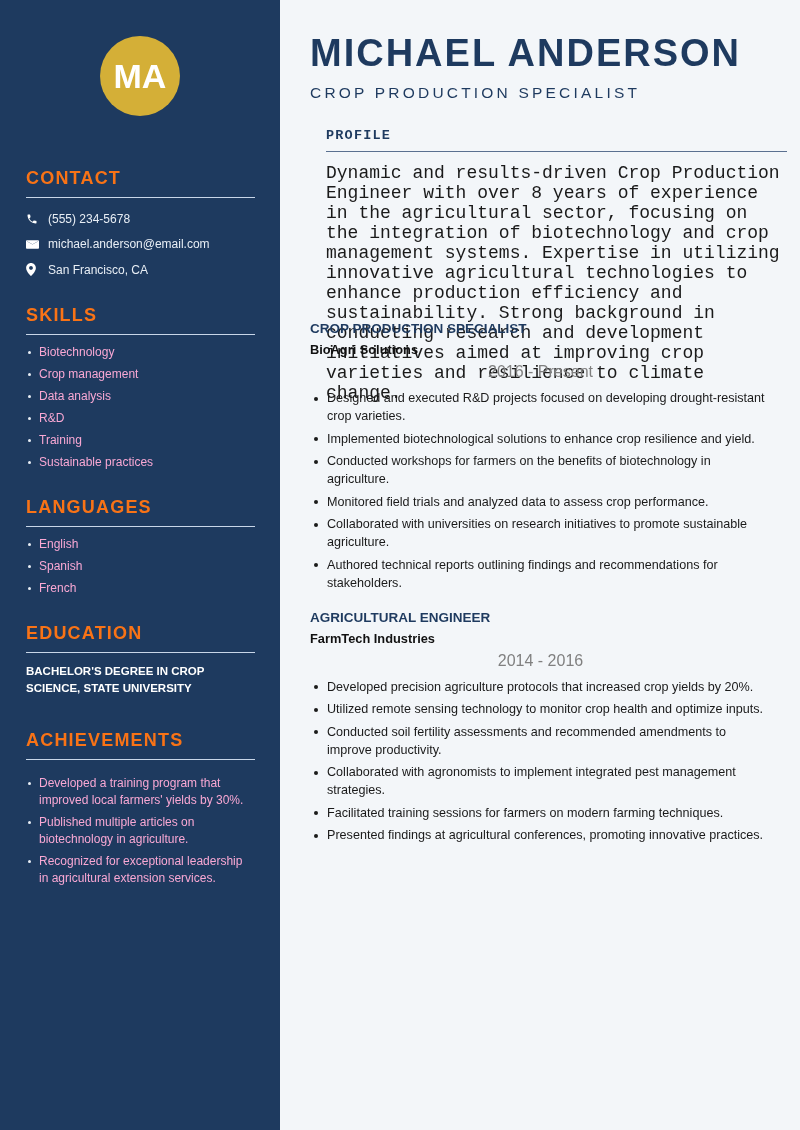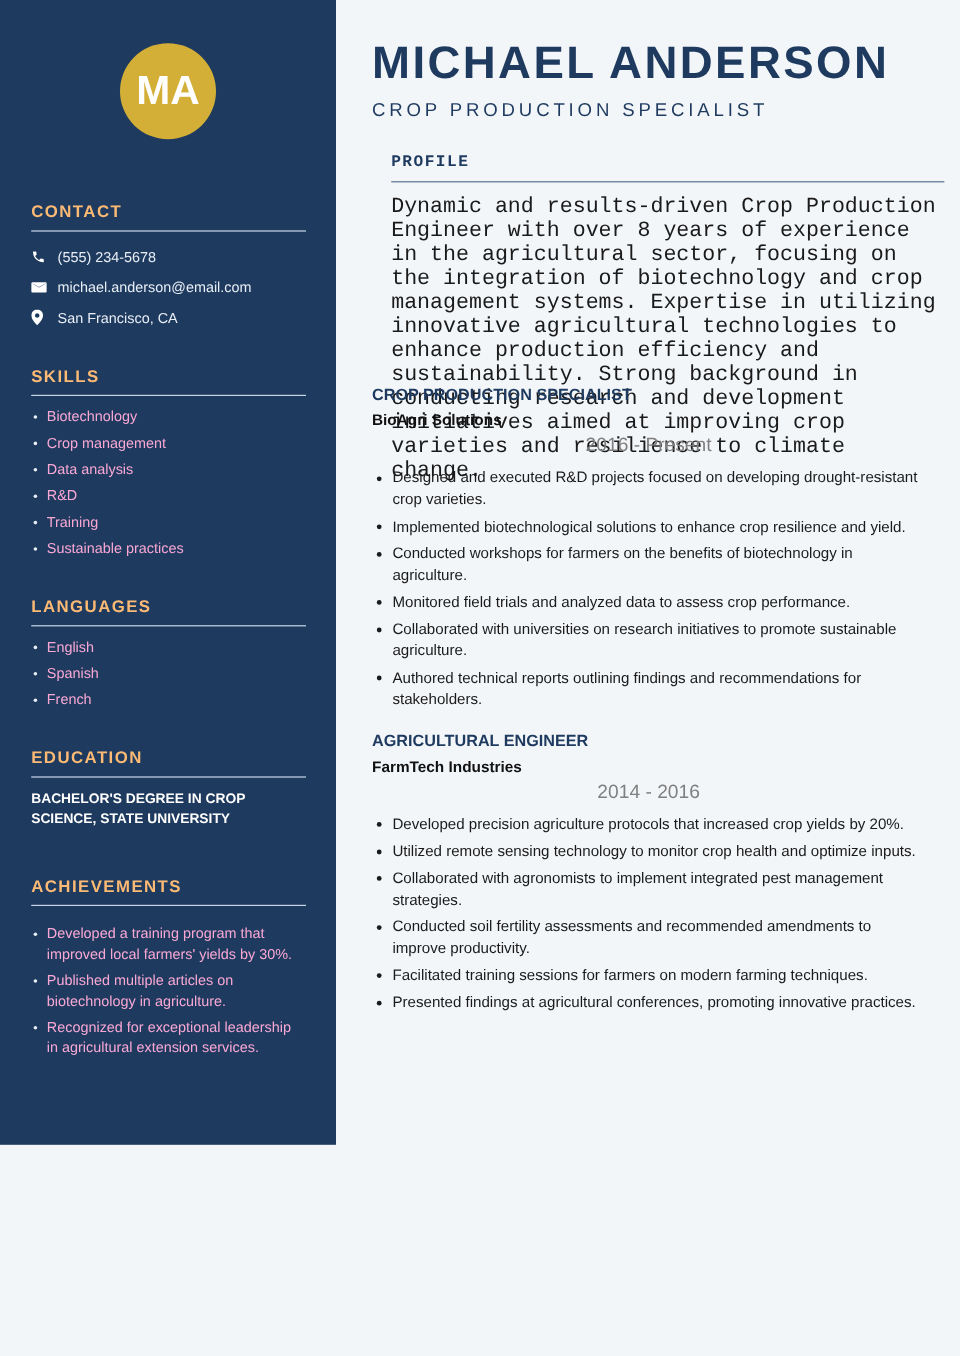--- a/index.html
+++ b/index.html
@@ -1,21 +1,21 @@
 <!DOCTYPE html>
 <html><head>
   <meta charset="utf-8">
   <style>
     * { box-sizing: border-box; margin: 0; padding: 0; }
     html, body { width: 800px; height: 1130px; overflow: hidden; }
     body { font-family: "Liberation Sans", "DejaVu Sans", sans-serif; background: #f3f6f9; position: relative; }
-    .sidebar { position: absolute; left: 0; top: 0; width: 280px; height: 954px; background: #1e3a5f; color: #ffffff; }
+    .sidebar { position: absolute; left: 0; top: 0; width: 280px; height: 1130px; background: #1e3a5f; color: #ffffff; }
     .avatar { position: absolute; left: 100px; top: 36px; width: 80px; height: 80px; border-radius: 50%; background: #d4af37; display: flex; align-items: center; justify-content: center; font-weight: 700; font-size: 34px; color: #ffffff; letter-spacing: 0px; }
     .side-section { position: absolute; left: 26px; width: 229px; }
-    .side-title { font-size: 14px; font-weight: 700; letter-spacing: 1.2px; color: #fdba74; padding-bottom: 8px; border-bottom: 1.5px solid #c8d6e8; }
+    .side-title { font-size: 18px; font-weight: 700; letter-spacing: 1.2px; color: #f97316; padding-bottom: 8px; border-bottom: 1.5px solid #c8d6e8; }
     .contact-row { display: flex; align-items: center; height: 25.5px; font-size: 12px; color: #e8eef5; }
     .contact-row .ic { width: 22px; display: flex; align-items: center; }
     .contact-list { margin-top: 8px; }
     .side-list { list-style: none; margin-top: 9px; }
     .side-list li { position: relative; padding-left: 13px; font-size: 12px; color: #f9a8d4; line-height: 17px; margin-bottom: 5px; }
     .side-list li::before { content: ""; position: absolute; left: 2px; top: 7px; width: 3px; height: 3px; background: #e8eef5; border-radius: 50%; }
     .edu-text { margin-top: 10px; font-size: 11.5px; font-weight: 700; line-height: 17px; color: #ffffff; }
 
     .main { position: absolute; left: 310px; top: 0; width: 461px; }
     .name { position: absolute; top: 32px; left: 0; font-size: 38px; font-weight: 700; letter-spacing: 2px; color: #1e3a5f; white-space: nowrap; }
@@ -132,20 +132,20 @@
       </ul>
     </div>
 
     <div class="job">
       <div class="job-role">AGRICULTURAL ENGINEER</div>
       <div class="job-company">FarmTech Industries</div>
       <div class="job-dates">2014 - 2016</div>
       <ul class="job-bullets">
         <li>Developed precision agriculture protocols that increased crop yields by 20%.</li>
         <li>Utilized remote sensing technology to monitor crop health and optimize inputs.</li>
+        <li>Conducted soil fertility assessments and recommended amendments to improve productivity.</li>
         <li>Collaborated with agronomists to implement integrated pest management strategies.</li>
-        <li>Conducted soil fertility assessments and recommended amendments to improve productivity.</li>
         <li>Facilitated training sessions for farmers on modern farming techniques.</li>
         <li>Presented findings at agricultural conferences, promoting innovative practices.</li>
       </ul>
     </div>
   </section>
 </main>
 
 </body></html>

